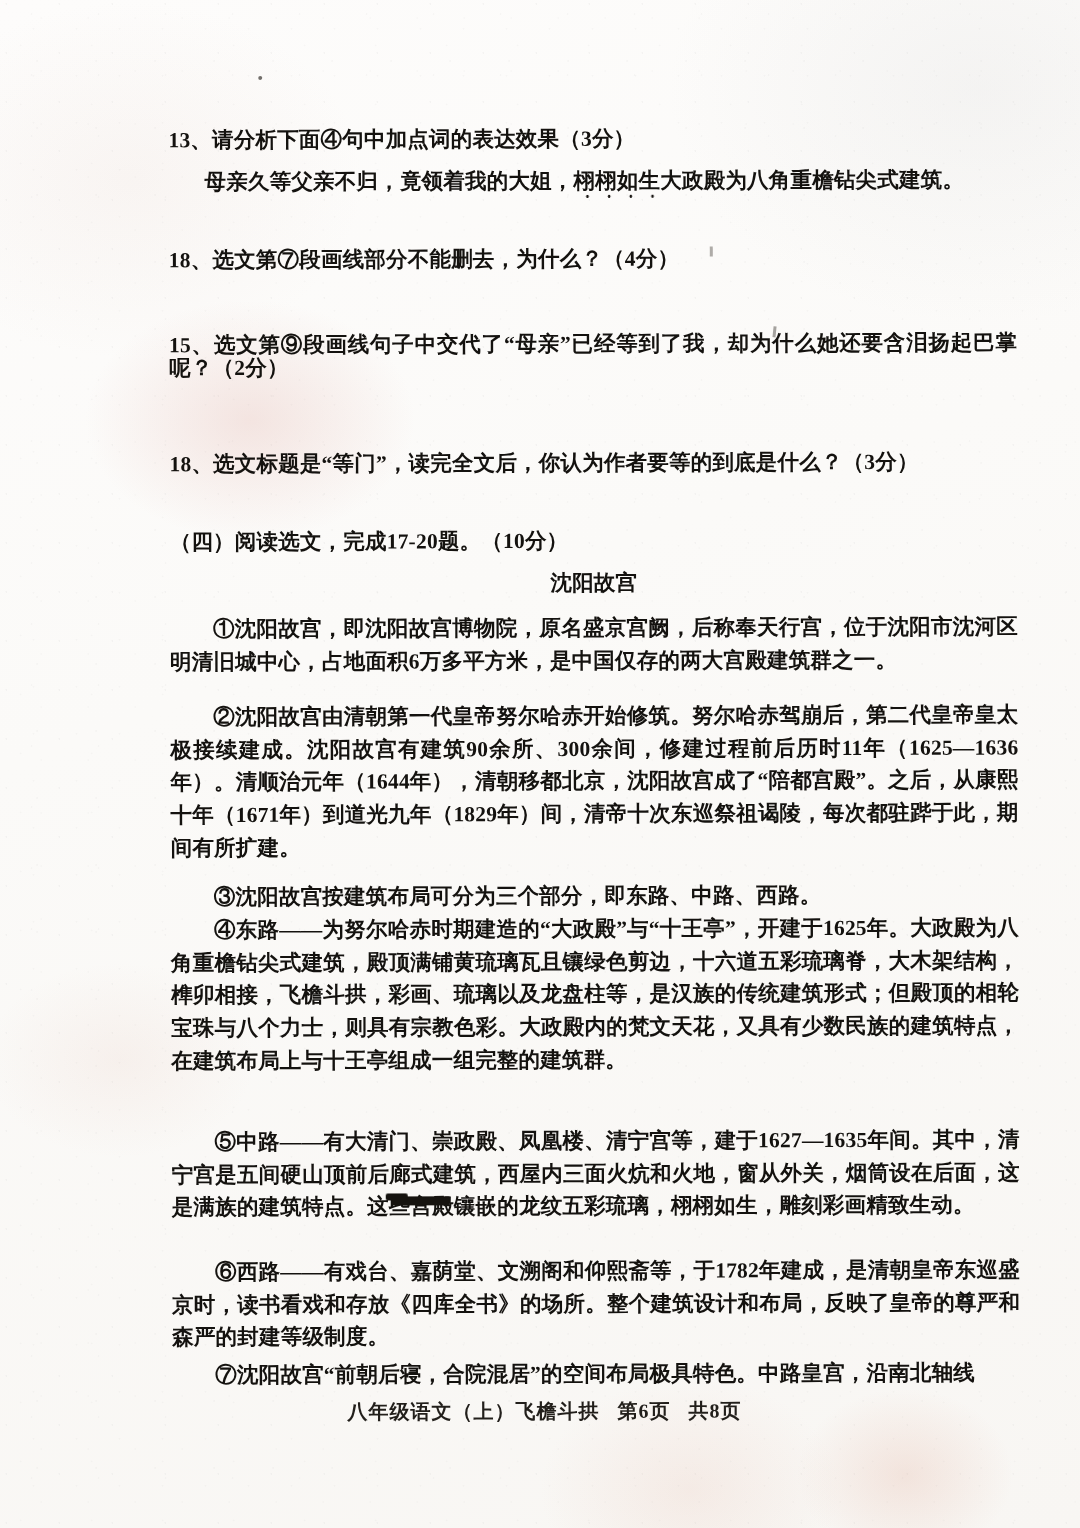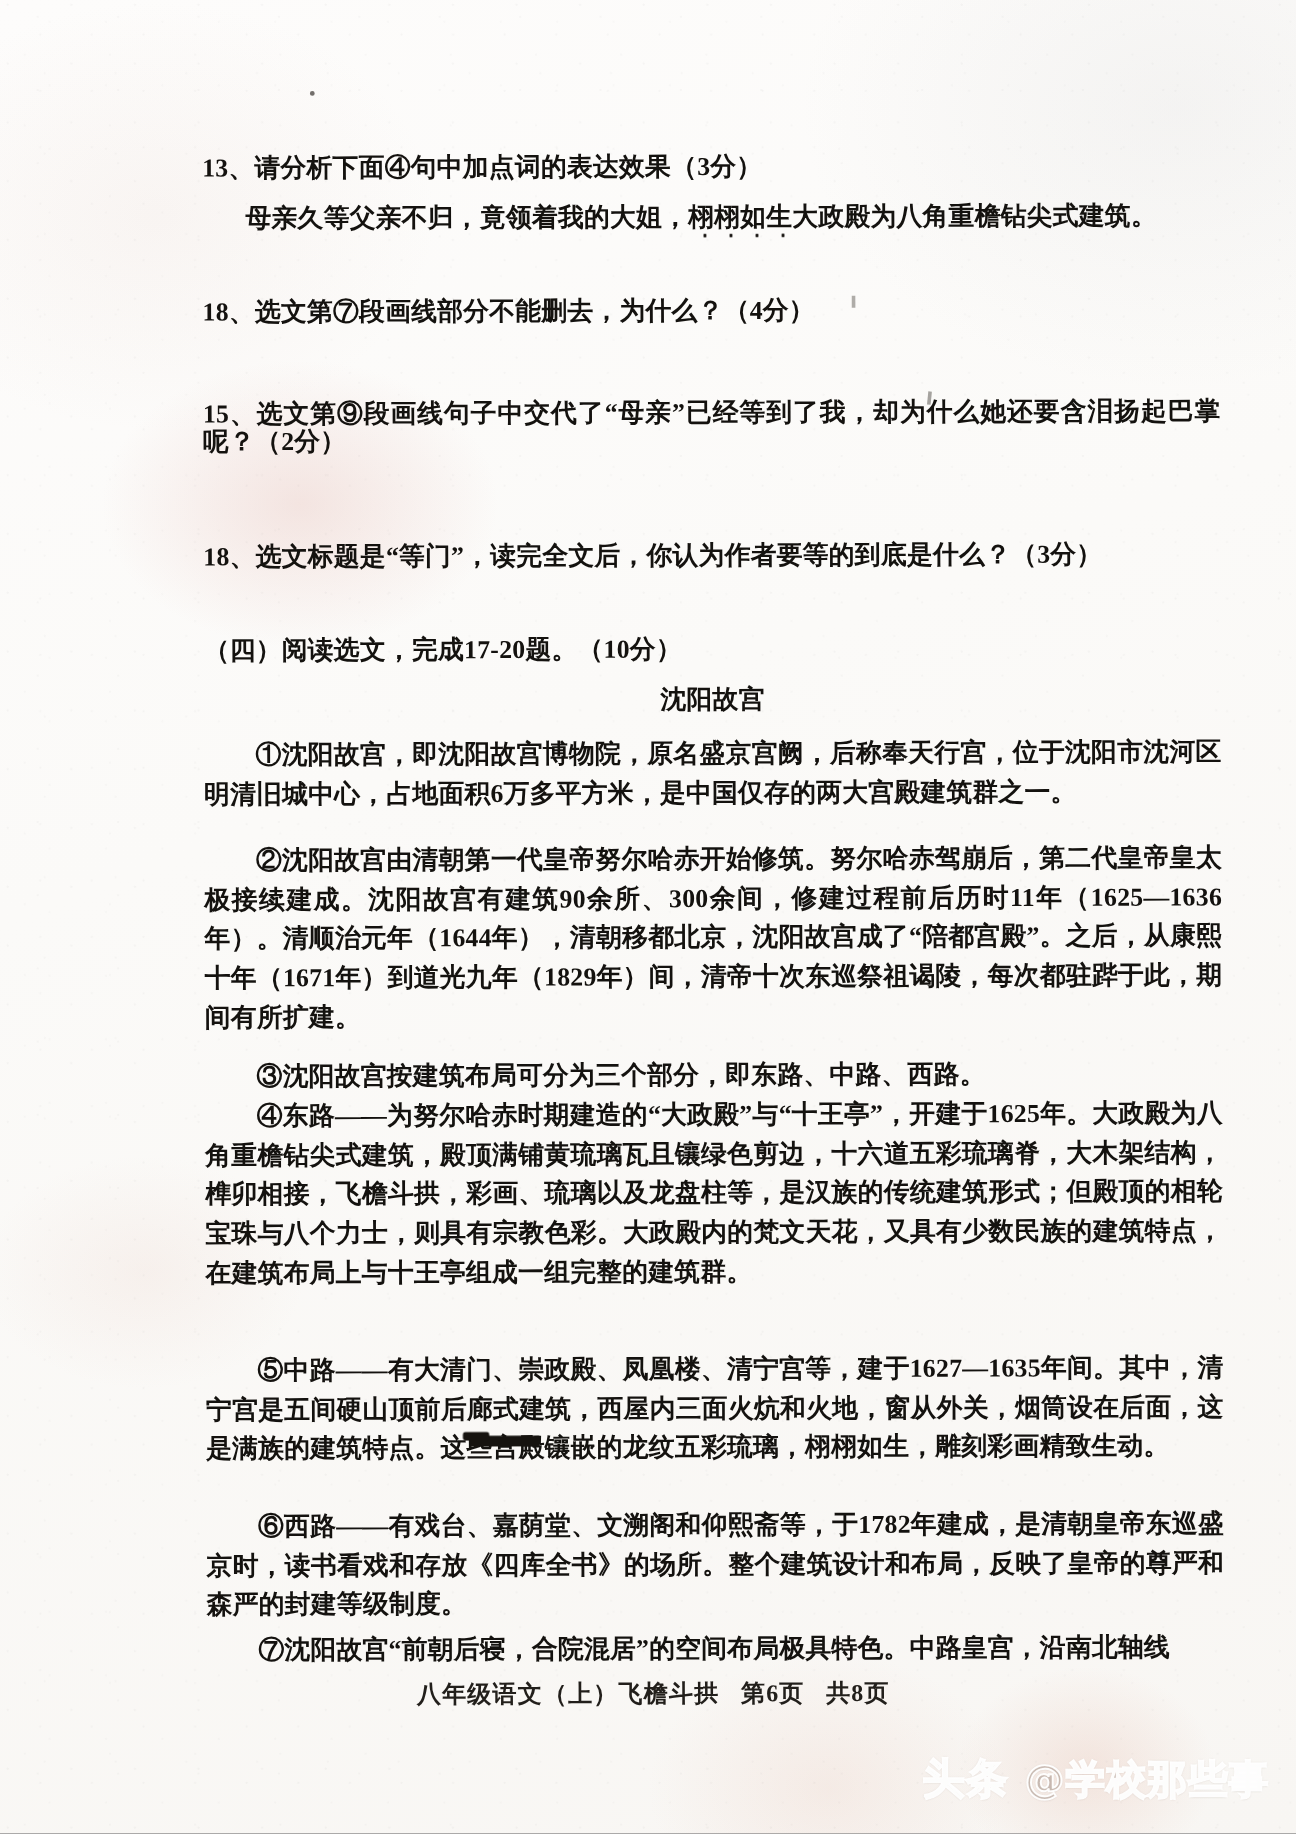--- a/index.html
+++ b/index.html
@@ -202,14 +202,13 @@
       <div class="txt para p5">⑤中路——有大清门、崇政殿、凤凰楼、清宁宫等，建于1627—1635年间。其中，清宁宫是五间硬山顶前后廊式建筑，西屋内三面火炕和火地，窗从外关，烟筒设在后面，这是满族的建筑特点。这些宫殿镶嵌的龙纹五彩琉璃，栩栩如生，雕刻彩画精致生动。</div>
       <div class="txt para p6">⑥西路——有戏台、嘉荫堂、文溯阁和仰熙斋等，于1782年建成，是清朝皇帝东巡盛京时，读书看戏和存放《四库全书》的场所。整个建筑设计和布局，反映了皇帝的尊严和森严的封建等级制度。</div>
       <div class="txt para p7">⑦沈阳故宫“前朝后寝，合院混居”的空间布局极具特色。中路皇宫，沿南北轴线</div>
     </div>
 
     <div class="smudge"></div>
 
     <div class="footer"><span>八年级语文（上）飞檐斗拱</span><span class="gap"></span><span>第6页</span><span class="gap"></span><span>共8页</span></div>
   </div>
 
-  <div class="watermark"><span>头条</span>&nbsp;<span class="wm-at">@学校那些事</span></div>
 </div>
 
 </body></html>

